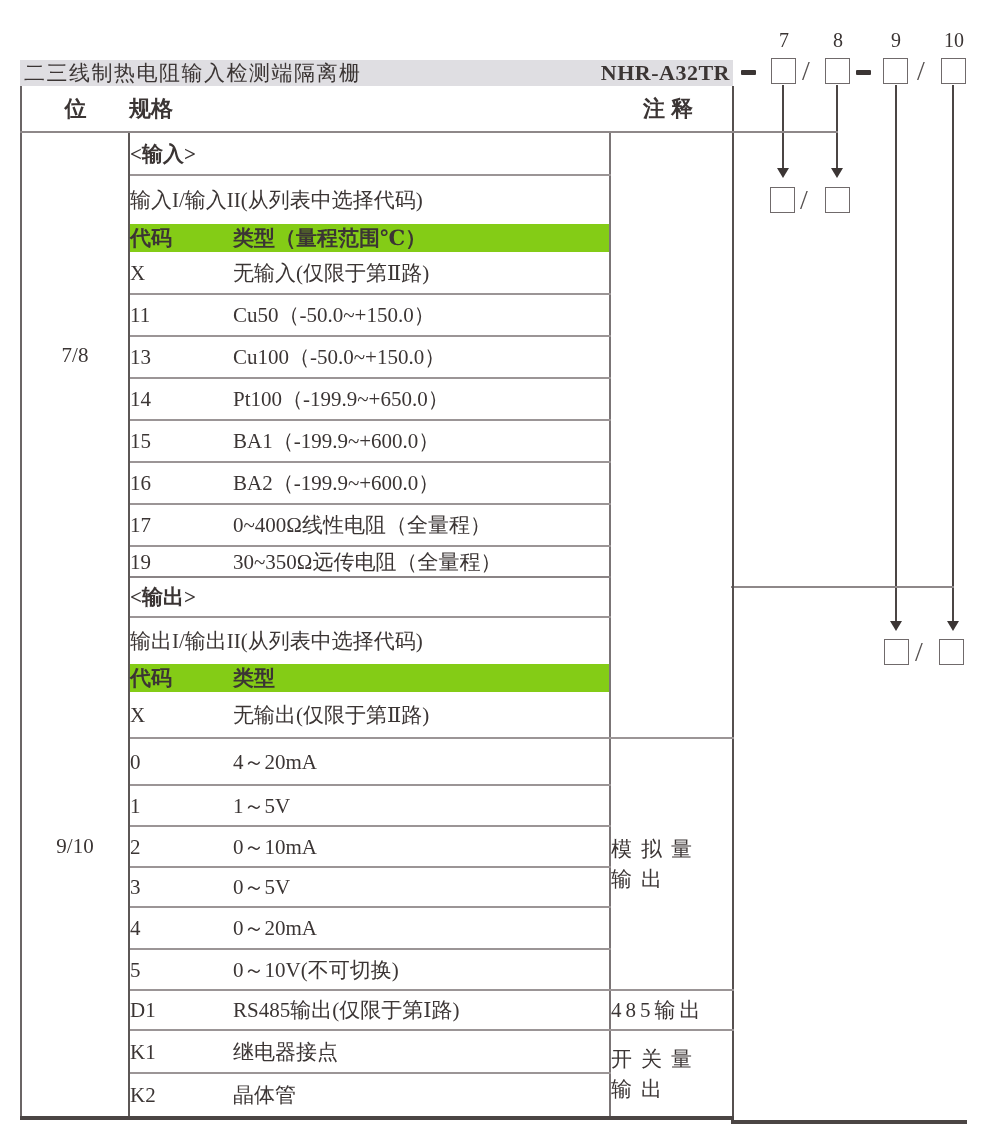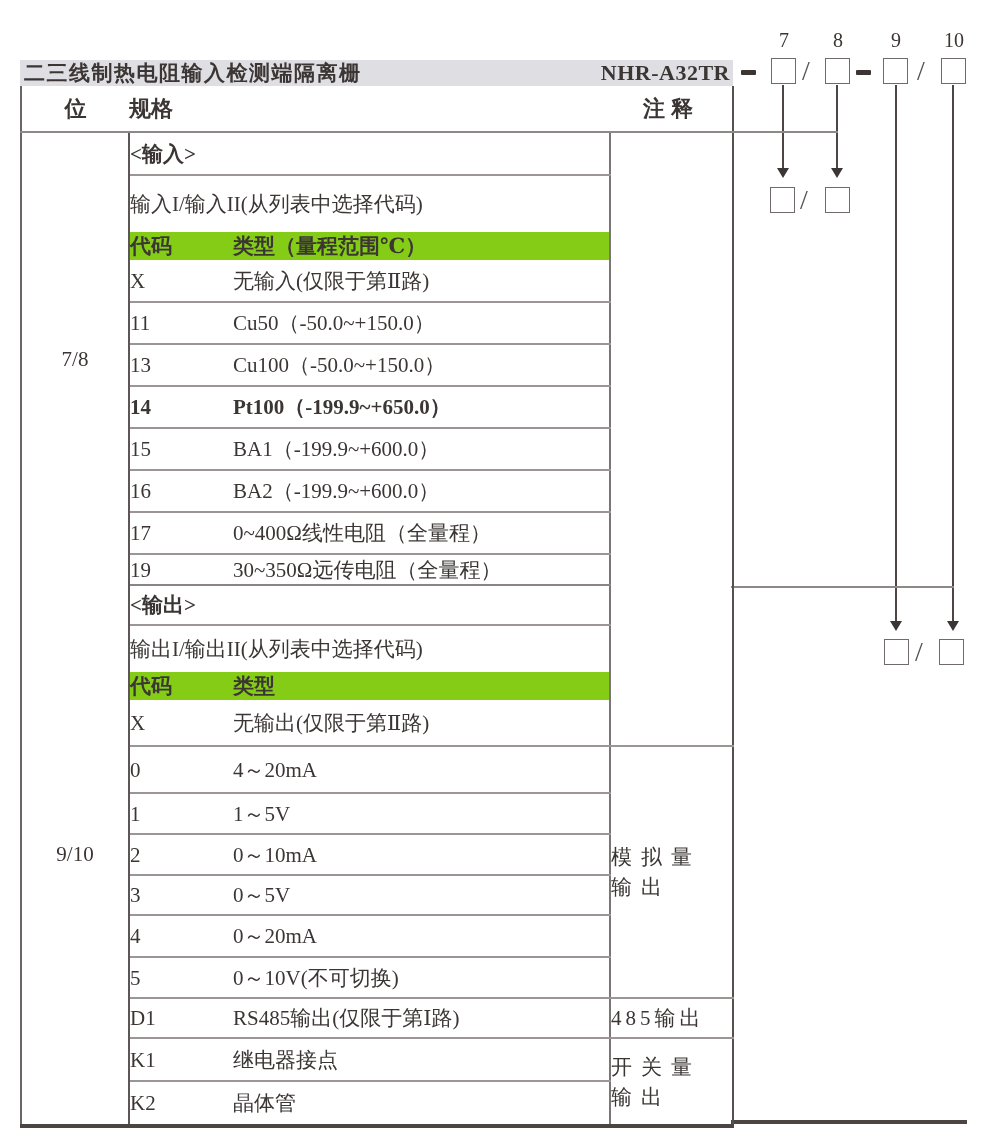--- a/index.html
+++ b/index.html
@@ -7,21 +7,21 @@
     position:relative;width:990px;height:1140px;background:#ffffff;
     font-family:"Liberation Serif","DejaVu Serif",serif;color:#3b3534;
     overflow:hidden;
   }
   
   .titlebar{
     position:absolute;left:20px;top:60px;width:713px;height:26px;
     background:#dfdee2;display:flex;align-items:center;justify-content:space-between;
     box-sizing:border-box;padding:0 3px 0 4px;
   }
-  .titlebar .title{font-weight:bold;font-size:21px;letter-spacing:1.5px;white-space:nowrap;}
+  .titlebar .title{font-weight:normal;font-size:21px;letter-spacing:1.5px;white-space:nowrap;}
   .titlebar .model{font-weight:bold;font-size:22px;letter-spacing:0.5px;white-space:nowrap;}
   
   table.spec{
     position:absolute;left:20px;top:86px;width:712px;
     border-collapse:collapse;table-layout:fixed;
     border-left:2px solid #6b6566;border-right:2px solid #56504f;
     border-bottom:4px solid #4b4544;
   }
   table.spec td{padding:0;vertical-align:middle;font-size:21px;box-sizing:border-box;}
   tr.hdr td{border-bottom:2px solid #8e8889;font-weight:bold;font-size:22px;}
@@ -111,38 +111,38 @@
       <td class="h-pos">位</td>
       <td class="h-spec">规格</td>
       <td class="h-note">注释</td>
     </tr>
 
     <tr style="height:43px;">
       <td class="pos" rowspan="11">7/8</td>
       <td class="spec-cell bb sec-title">&lt;输入&gt;</td>
       <td class="note-cell" rowspan="11"></td>
     </tr>
-    <tr style="height:57px;">
+    <tr style="height:49px;">
       <td class="spec-cell">输入I/输入II(从列表中选择代码)</td>
     </tr>
     <tr class="grayrow" style="height:28px;">
       <td class="spec-cell">
         <span class="code">代码</span><span>类型（量程范围℃）</span>
       </td>
     </tr>
     <tr style="height:42px;">
       <td class="spec-cell bb"><span class="code">X</span><span>无输入(仅限于第Ⅱ路)</span></td>
     </tr>
     <tr style="height:42px;">
       <td class="spec-cell bb"><span class="code">11</span><span>Cu50（-50.0~+150.0）</span></td>
     </tr>
     <tr style="height:42px;padding-left:25px;">
       <td class="spec-cell bb"><span class="code">13</span><span>Cu100（-50.0~+150.0）</span></td>
     </tr>
-    <tr style="height:42px;font-weight:bold;">
+    <tr style="height:42px;">
       <td class="spec-cell bb"><span class="code">14</span><span>Pt100（-199.9~+650.0）</span></td>
     </tr>
     <tr style="height:42px;">
       <td class="spec-cell bb"><span class="code">15</span><span>BA1（-199.9~+600.0）</span></td>
     </tr>
     <tr style="height:42px;">
       <td class="spec-cell bb"><span class="code">16</span><span>BA2（-199.9~+600.0）</span></td>
     </tr>
     <tr style="height:42px;">
       <td class="spec-cell bb"><span class="code">17</span><span>0~400Ω线性电阻（全量程）</span></td>

